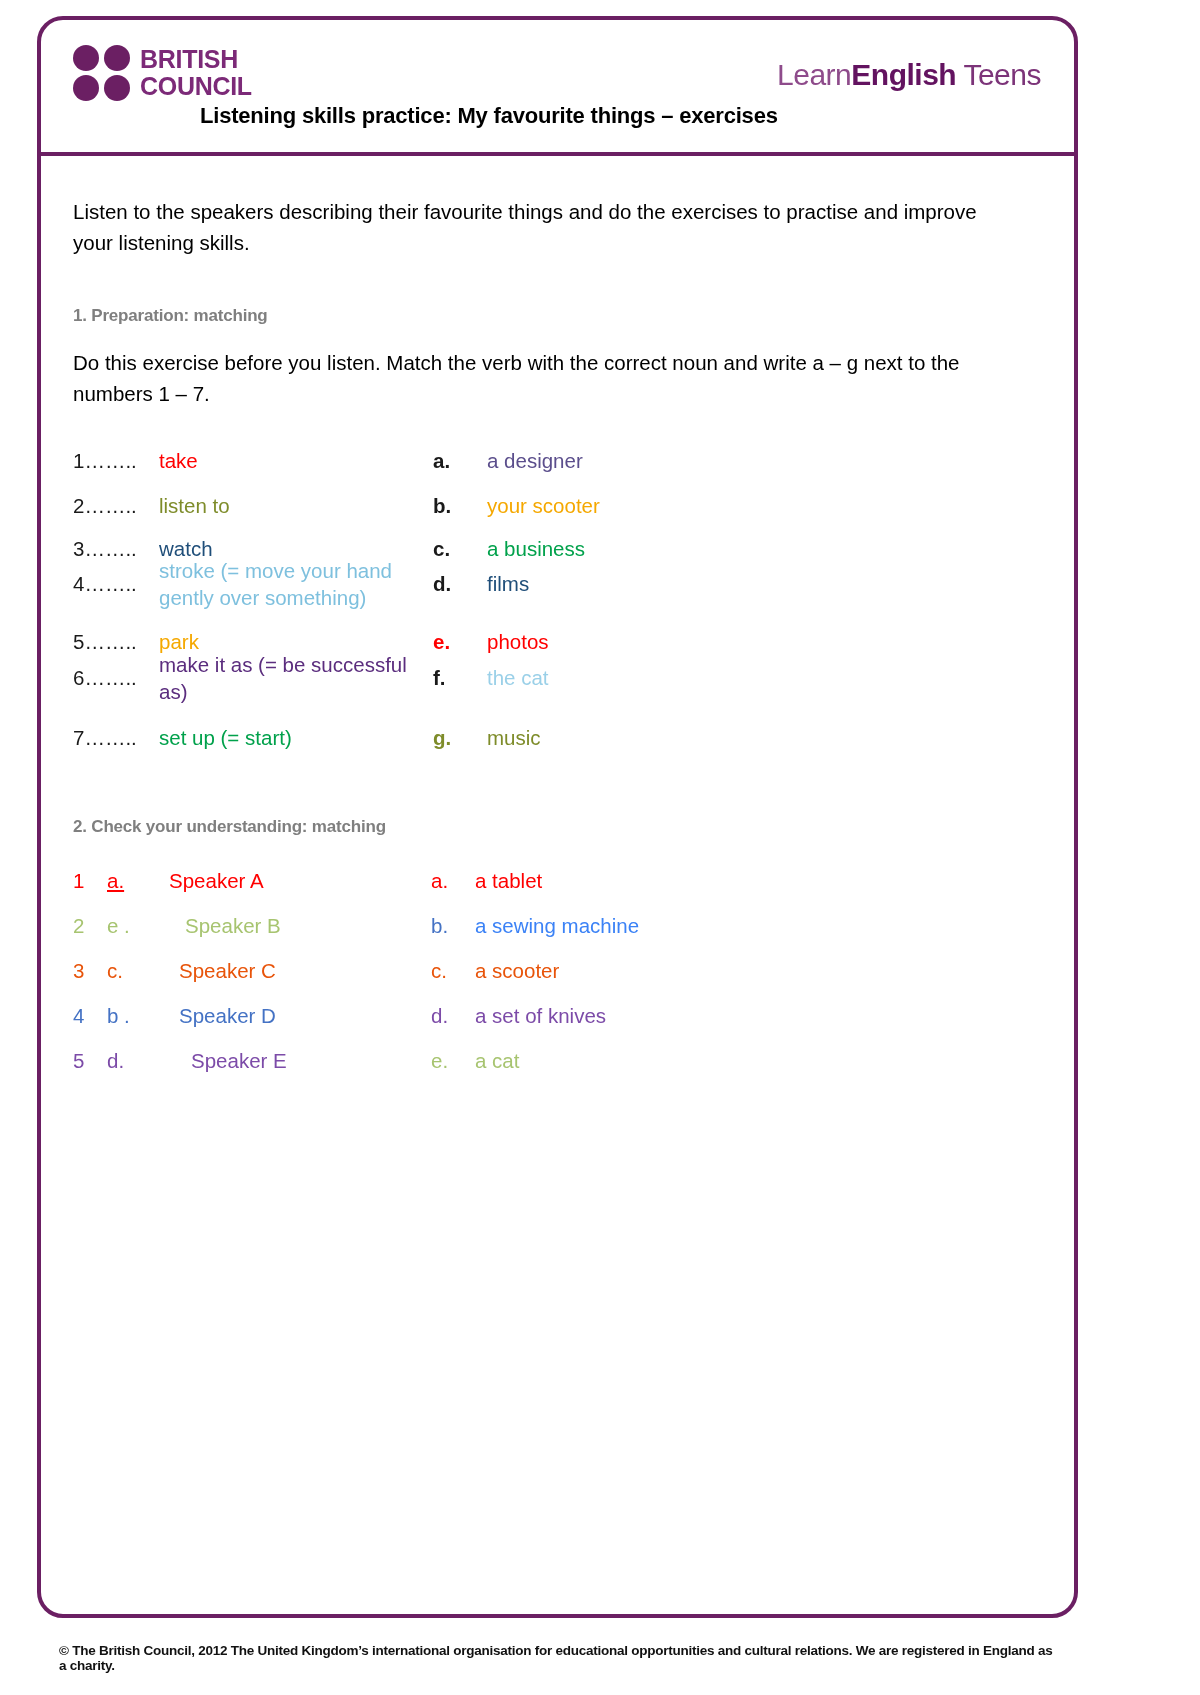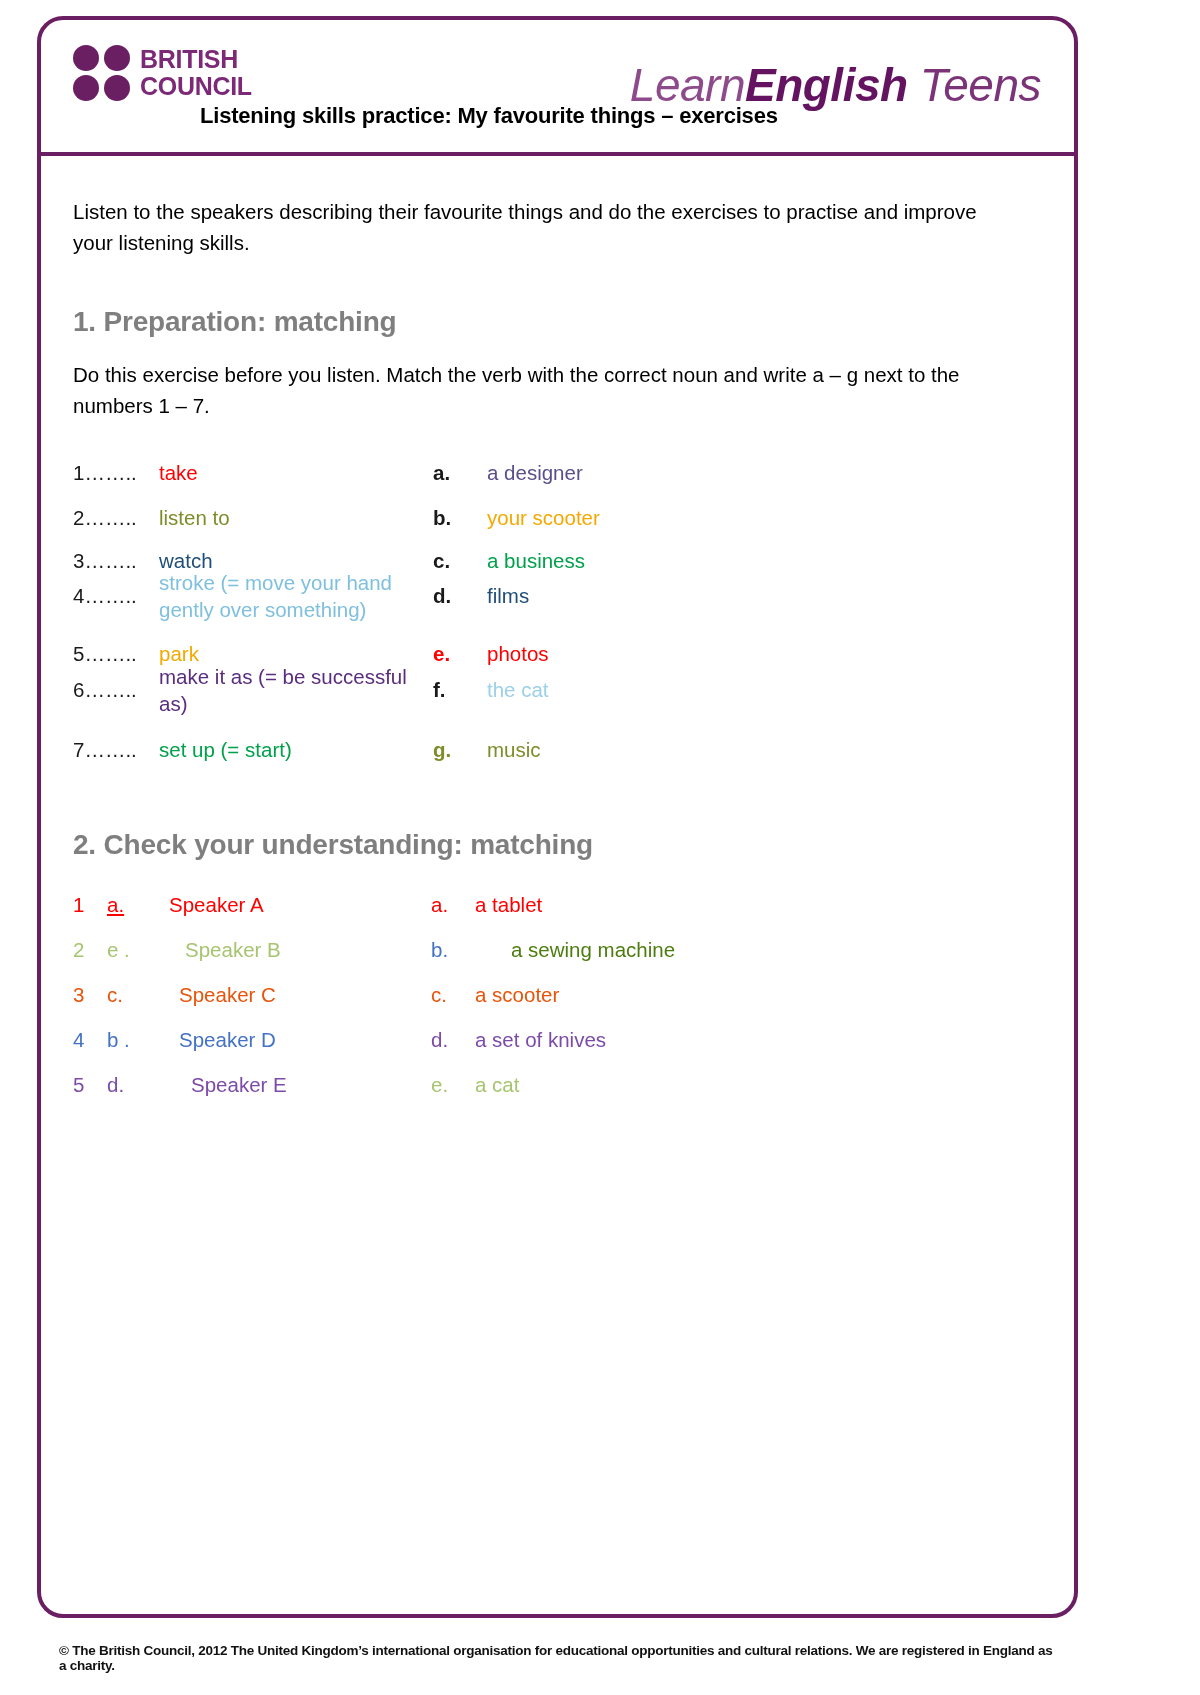--- a/index.html
+++ b/index.html
@@ -64,27 +64,26 @@
     color: #7C2A78;
     font-weight: bold;
     font-size: 25px;
     line-height: 27px;
     letter-spacing: -0.3px;
   }
 
   #let-logo {
     position: absolute;
     right: 37px;
-    top: 44px;
-    font-size: 46px;
+    top: 34px;
+    font-size: 30px;
     line-height: 50px;
     color: #8E4B8B;
     white-space: nowrap;
     letter-spacing: -0.5px;
-    font-style: italic;
   }
   #let-logo b {
     color: #631360;
     font-weight: bold;
   }
   #let-logo .teens { color: #7C3479; }
 
   #header-rule {
     position: absolute;
     left: 37px;
@@ -120,21 +119,21 @@
     margin-top: 40px;
     font-size: 20.5px;
     line-height: 31px;
     color: #000000;
     max-width: 945px;
   }
 
   .section-heading {
     margin-top: 48px;
     margin-bottom: 14px;
-    font-size: 28px;
+    font-size: 17px;
     font-weight: bold;
     color: #7F7F7F;
     letter-spacing: -0.2px;
   }
 
   .section-instruction {
     font-size: 20.5px;
     line-height: 31px;
     color: #000000;
     max-width: 930px;
@@ -328,21 +327,21 @@
         </div>
       </div>
       <div class="match-row">
         <div class="left-col">
           <span class="s-num" style="color: rgb(167, 196, 112);">2</span>
           <span class="s-ans" style="color: rgb(167, 196, 112);">e .</span>
           <span class="s-label" style="color: rgb(167, 196, 112); margin-left: 16px;">Speaker B</span>
         </div>
         <div class="right-col">
           <span class="o-letter" style="color: rgb(68, 114, 196);">b.</span>
-          <span style="color: #4d7c0f; margin-left: 36px;">a sewing machine</span>
+          <span style="color: #3b82f6;">a sewing machine</span>
         </div>
       </div>
       <div class="match-row">
         <div class="left-col">
           <span class="s-num" style="color: rgb(232, 84, 10);">3</span>
           <span class="s-ans" style="color: rgb(232, 84, 10);">c.</span>
           <span class="s-label" style="color: rgb(232, 84, 10); margin-left: 10px;">Speaker C</span>
         </div>
         <div class="right-col">
           <span class="o-letter" style="color: rgb(232, 84, 10);">c.</span>

